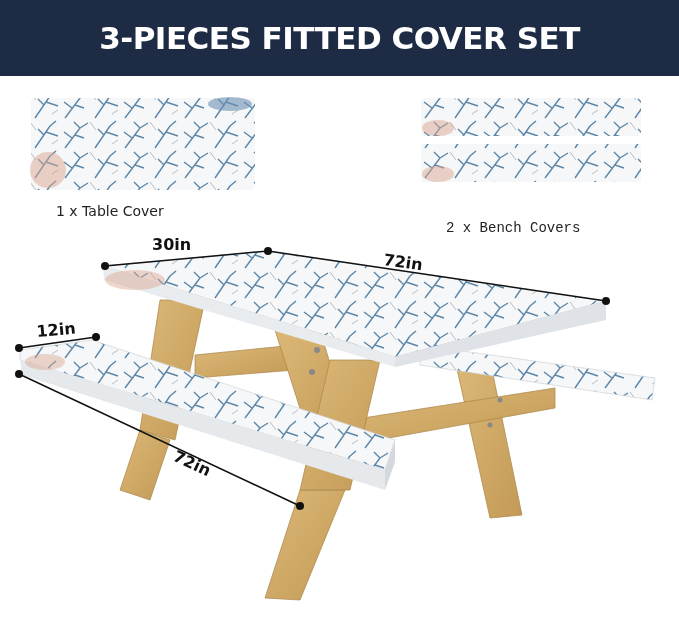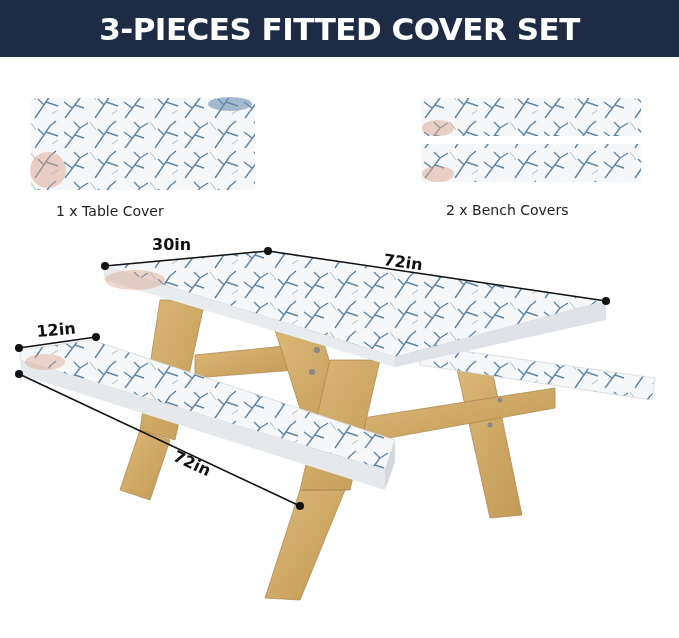--- a/index.html
+++ b/index.html
@@ -1,17 +1,17 @@
 <!DOCTYPE html>
 <html><head>
 <meta charset="utf-8">
 <style>
   html,body{margin:0;padding:0;background:#fff;}
   body{width:679px;height:638px;position:relative;overflow:hidden;font-family:"Liberation Sans",sans-serif;}
-  .banner{position:absolute;left:0;top:0;width:679px;height:57px;background:#1d2b45;display:flex;align-items:center;justify-content:center;}
+  .banner{position:absolute;left:0;top:0;width:679px;height:76px;background:#1d2b45;display:flex;align-items:center;justify-content:center;}
   .banner h1{margin:0;color:#fff;font-family:"DejaVu Sans",sans-serif;font-weight:bold;font-size:31px;letter-spacing:-0.5px;}
   .caption{position:absolute;font-family:"DejaVu Sans",sans-serif;font-size:14px;color:#222;}
   svg{position:absolute;left:0;top:0;}
   .dim{font-family:"DejaVu Sans",sans-serif;font-weight:bold;font-size:16px;fill:#111;}
 </style>
 </head>
 <body>
 
 <div class="banner">
   <h1>3-PIECES FITTED COVER SET</h1>
@@ -89,13 +89,13 @@
       <circle cx="300" cy="506" r="4" fill="#111"></circle>
 
     <text class="dim" x="152" y="250">30in</text>
     <text class="dim" x="383" y="265" transform="rotate(8 383 265)">72in</text>
     <text class="dim" x="37" y="337" transform="rotate(-5 37 337)">12in</text>
     <text class="dim" x="172" y="460" transform="rotate(25 172 460)">72in</text>
   </g>
 </svg>
 
 <div class="caption" style="left:56px;top:203px;">1 x Table Cover</div>
-<div class="caption" style="left:446px;top:202px;">2 x Bench Covers</div>
+<div class="caption" style="left:446px;top:220px;font-family:Liberation Mono, monospace;">2 x Bench Covers</div>
 
 </body></html>

